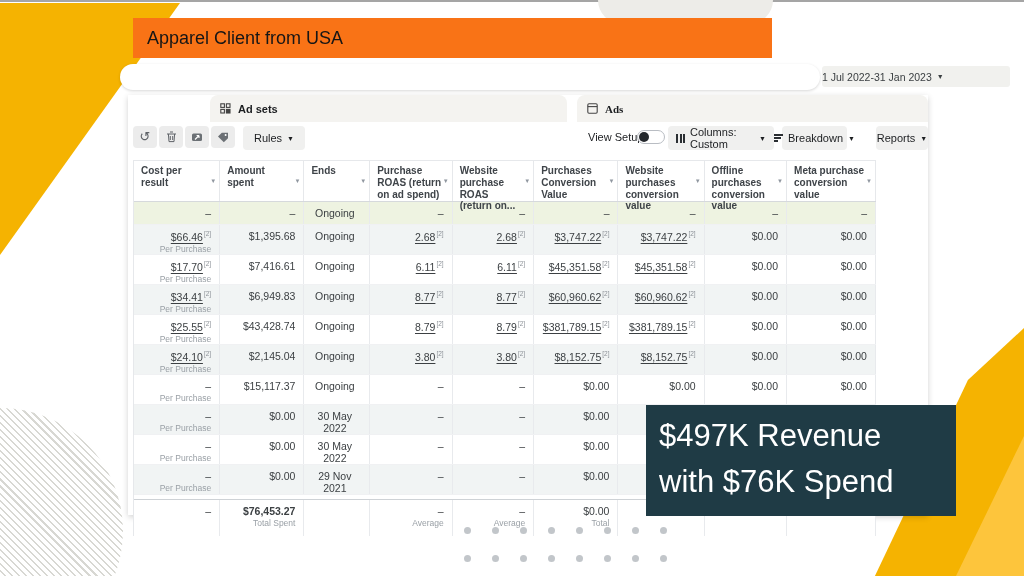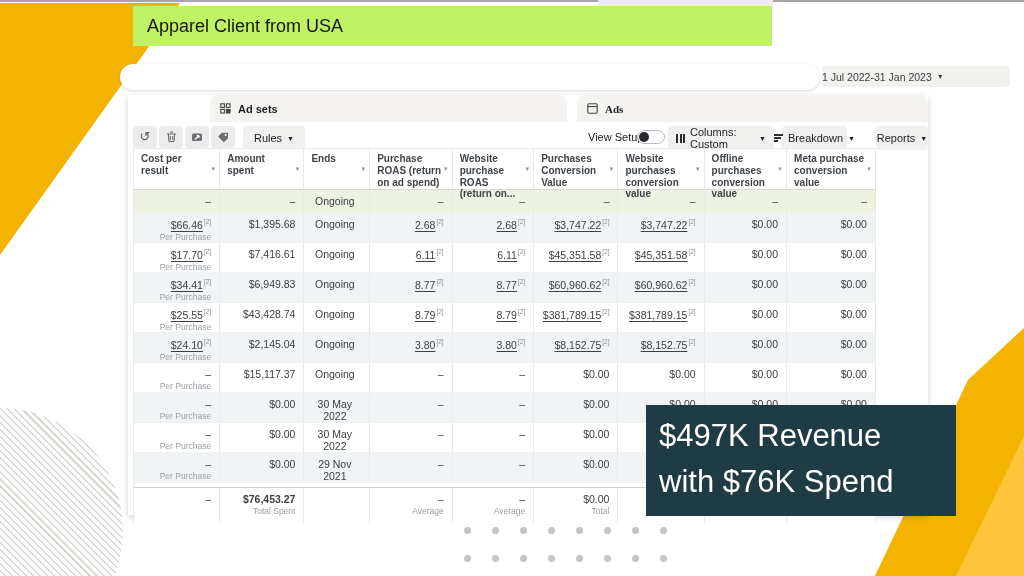--- a/index.html
+++ b/index.html
@@ -12,21 +12,21 @@
   .gold-tl{left:0;top:3px;width:180px;height:252px;background:#F5B301;clip-path:polygon(0 0,100% 0,0 100%);}
   .blob-tr{left:598px;top:0;width:175px;height:24px;background:#edece8;border-radius:0 0 26px 26px;}
   .hatch-bl{left:-123px;top:408px;width:246px;height:246px;border-radius:50%;
             background:repeating-linear-gradient(45deg,#d8d8d3 0 1.5px,rgba(255,255,255,0) 1.5px 5px);}
   .gold-br{left:870px;top:328px;width:154px;height:248px;background:#F5B301;
            clip-path:polygon(100% 0,63.6% 21%,3.2% 100%,100% 100%);}
   .gold-br-light{left:956px;top:436px;width:68px;height:140px;background:#FDC53C;
            clip-path:polygon(100% 0,0 100%,100% 100%);}
 
   
-  .title-bar{left:133px;top:6px;width:639px;height:40px;background:#bef264;}
+  .title-bar{left:133px;top:18px;width:639px;height:40px;background:#f97316;}
   .title-bar span{display:block;padding-left:14px;line-height:40px;font-size:18px;color:#161616;}
 
   
   .search-bar{left:120px;top:64px;width:700px;height:26px;background:#fff;border-radius:13px;
               box-shadow:0 1px 3px rgba(0,0,0,.16);}
   .date-pill{left:822px;top:66px;width:188px;height:21px;background:#f1f1ee;border-radius:3px;
              display:flex;align-items:center;justify-content:flex-start;font-size:10.5px;color:#3c4043;gap:5px;}
   .date-pill .caret{font-size:7px;color:#3c4043;}
 
   
@@ -48,21 +48,21 @@
   .toggle{left:637px;top:130px;width:28px;height:14px;border-radius:7px;background:#fff;
           border:1px solid #b9bdc3;box-sizing:border-box;}
   .knob{position:absolute;left:1px;top:1px;width:10px;height:10px;border-radius:50%;background:#24282d;}
   .colbars{display:inline-flex;gap:1.5px;}
   .colbars i{display:block;width:2px;height:9px;background:#2b2f33;}
   .bdbars{display:inline-flex;flex-direction:column;gap:1.5px;align-items:flex-start;}
   .bdbars i{display:block;height:1.8px;background:#2b2f33;}
   .undo-glyph{font-size:13px;color:#5f6368;line-height:1;transform:translateY(-1px);}
 
   
-  .table{left:133px;top:148px;width:743px;border-left:1px solid #e6e8eb;box-sizing:border-box;}
+  .table{left:133px;top:160px;width:743px;border-left:1px solid #e6e8eb;box-sizing:border-box;}
   .thead{display:flex;height:40px;border-top:1px solid #e6e8eb;border-bottom:1px solid #d6d9dc;background:#fff;}
   .hcell{box-sizing:border-box;border-right:1px solid #e6e8eb;padding:4px 3px 2px 7px;display:flex;
          justify-content:space-between;font-size:10px;font-weight:700;color:#3f4449;line-height:1.18;}
   .hcaret{font-size:6px;color:#9097a0;align-self:center;margin-left:1px;}
   .trow{display:flex;height:29px;border-bottom:1px solid #f0f1f3;background:#fff;}
   .trow.short{height:22px;}
   .trow.gray{background:#f1f4f4;}
   .trow.green{background:#eef3e1;}
   .tcell{box-sizing:border-box;border-right:1px solid #e8eaed;padding:5px 8px 0 4px;
          font-size:10.5px;color:#3c4043;text-align:right;overflow:hidden;}

